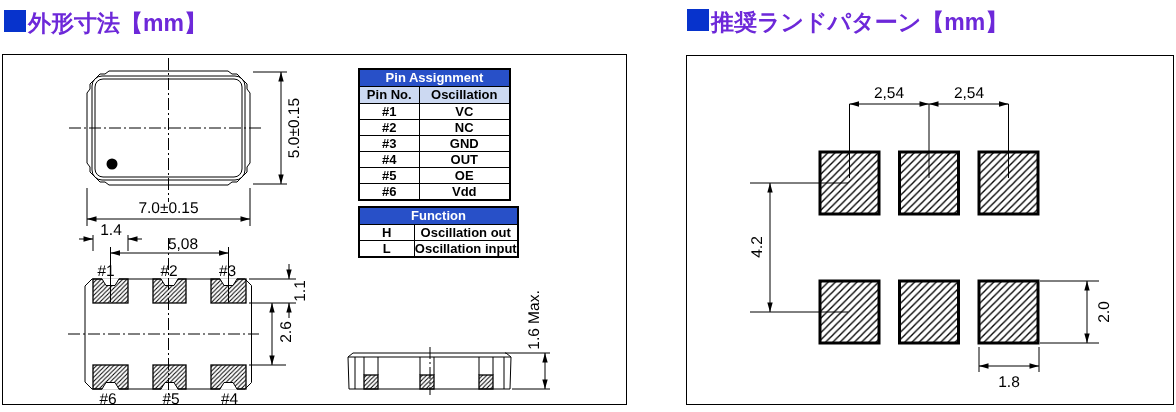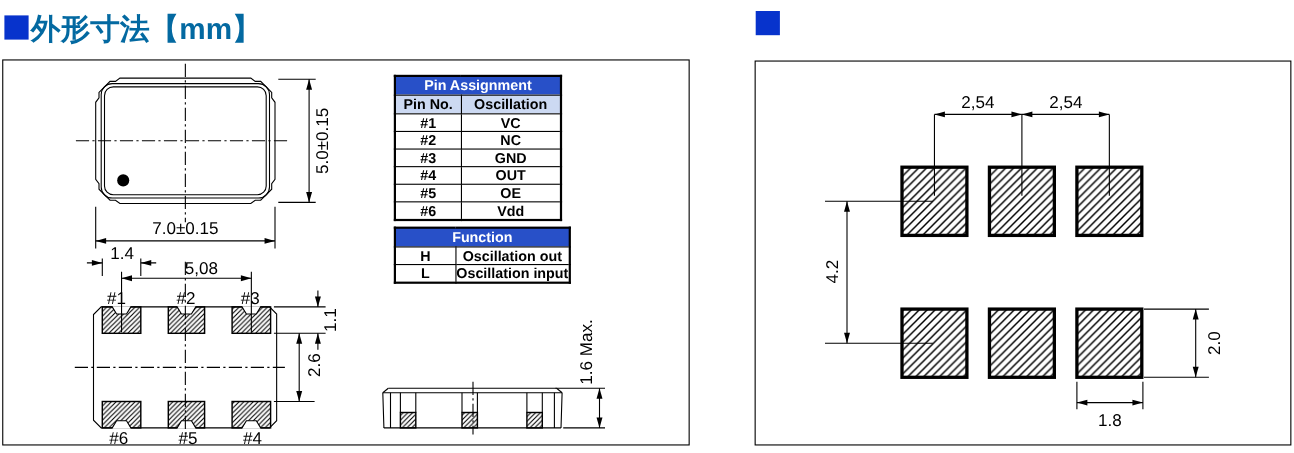--- a/index.html
+++ b/index.html
@@ -1,17 +1,17 @@
 <!DOCTYPE html>
 <html><head>
 <meta charset="utf-8">
 <style>
   * { margin:0; padding:0; box-sizing:border-box; }
   body { width:1176px; height:412px; background:#fff; font-family:"Liberation Sans",sans-serif; position:relative; overflow:hidden; }
-  .title { position:absolute; font-weight:bold; font-size:27px; color:#0369a1; white-space:nowrap; }
+  .title { position:absolute; font-weight:bold; font-size:23px; color:#6d28d9; white-space:nowrap; }
   .bullet { display:inline-block; width:22px; height:22px; background:#0733cc; margin-right:2px; vertical-align:-1px; }
   .panel { position:absolute; border:1px solid #000; background:#fff; }
   #left-panel { left:2px; top:54px; width:625px; height:351px; }
   #right-panel { left:686px; top:55px; width:488px; height:350px; }
   svg { position:absolute; left:0; top:0; }
   svg text { text-rendering: geometricPrecision; }
   .ln { stroke:#000; stroke-width:1; fill:none; }
   .cl { stroke-dasharray:12 3 2 3; }
   .pad { fill:url(#h4); stroke:#000; stroke-width:1.3; }
   .pad2 { fill:url(#h7); stroke:#000; stroke-width:3; }
@@ -22,21 +22,21 @@
   td { border:1px solid #000; text-align:center; padding:0;font-weight:bold; }
   .thead td { background:#2850c8; color:#fff; font-weight:bold; height:17px; }
   .tsub td { background:#ccd9f2; height:17px; }
   .trow td { height:16px; }
   .cond { font-size:12px; letter-spacing:-0.4px; }
 </style>
 </head>
 <body>
 
 <div class="title" style="left:4px; top:8px;"><span class="bullet"></span><span>外形寸法【mm】</span></div>
-<div class="title" style="left:687px; top:7px;"><span class="bullet"></span></div>
+<div class="title" style="left:687px; top:7px;"><span class="bullet"></span><span>推奨ランドパターン【mm】</span></div>
 
 <div id="left-panel" class="panel">
   <svg width="625" height="351" viewBox="0 0 625 351">
     <defs>
       <marker id="arr" viewBox="0 0 10 10" refX="9.5" refY="5" markerWidth="11" markerHeight="10" orient="auto-start-reverse" markerUnits="userSpaceOnUse">
         <path d="M0,2.3 L9.5,5 L0,7.7 Z" fill="#000"></path>
       </marker>
       <pattern id="h4" patternUnits="userSpaceOnUse" width="4.3" height="4.3">
         <path d="M-1,1 l2,-2 M0,4.3 L4.3,0 M3.3,5.3 l2,-2" stroke="#000" stroke-width="1"></path>
       </pattern>

